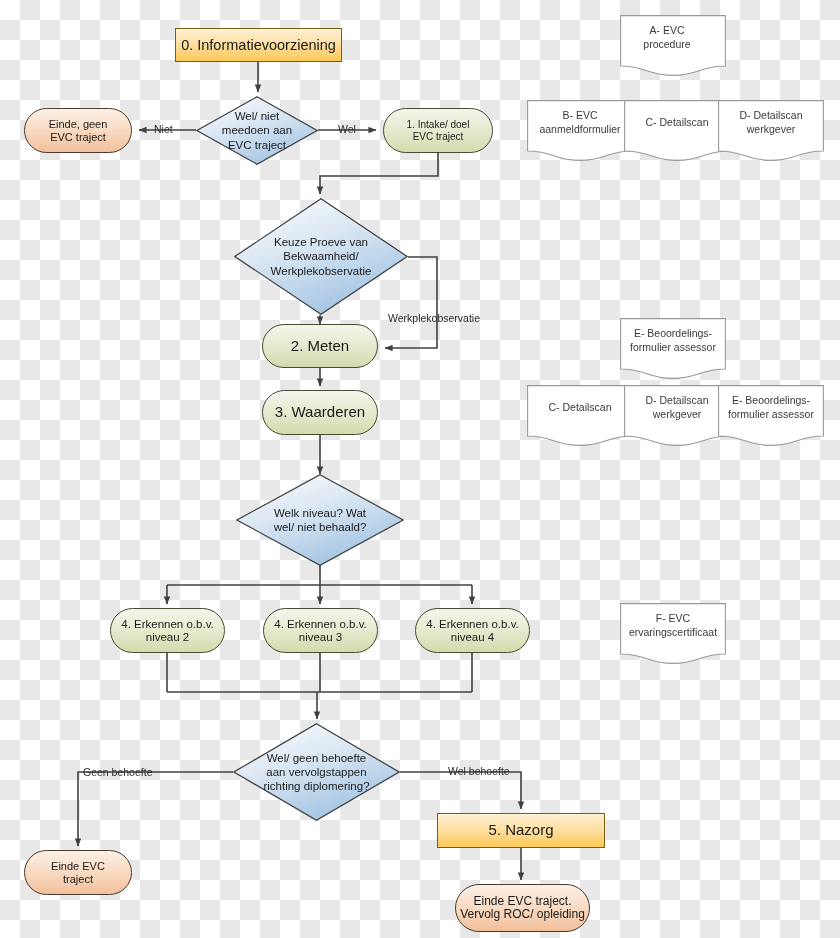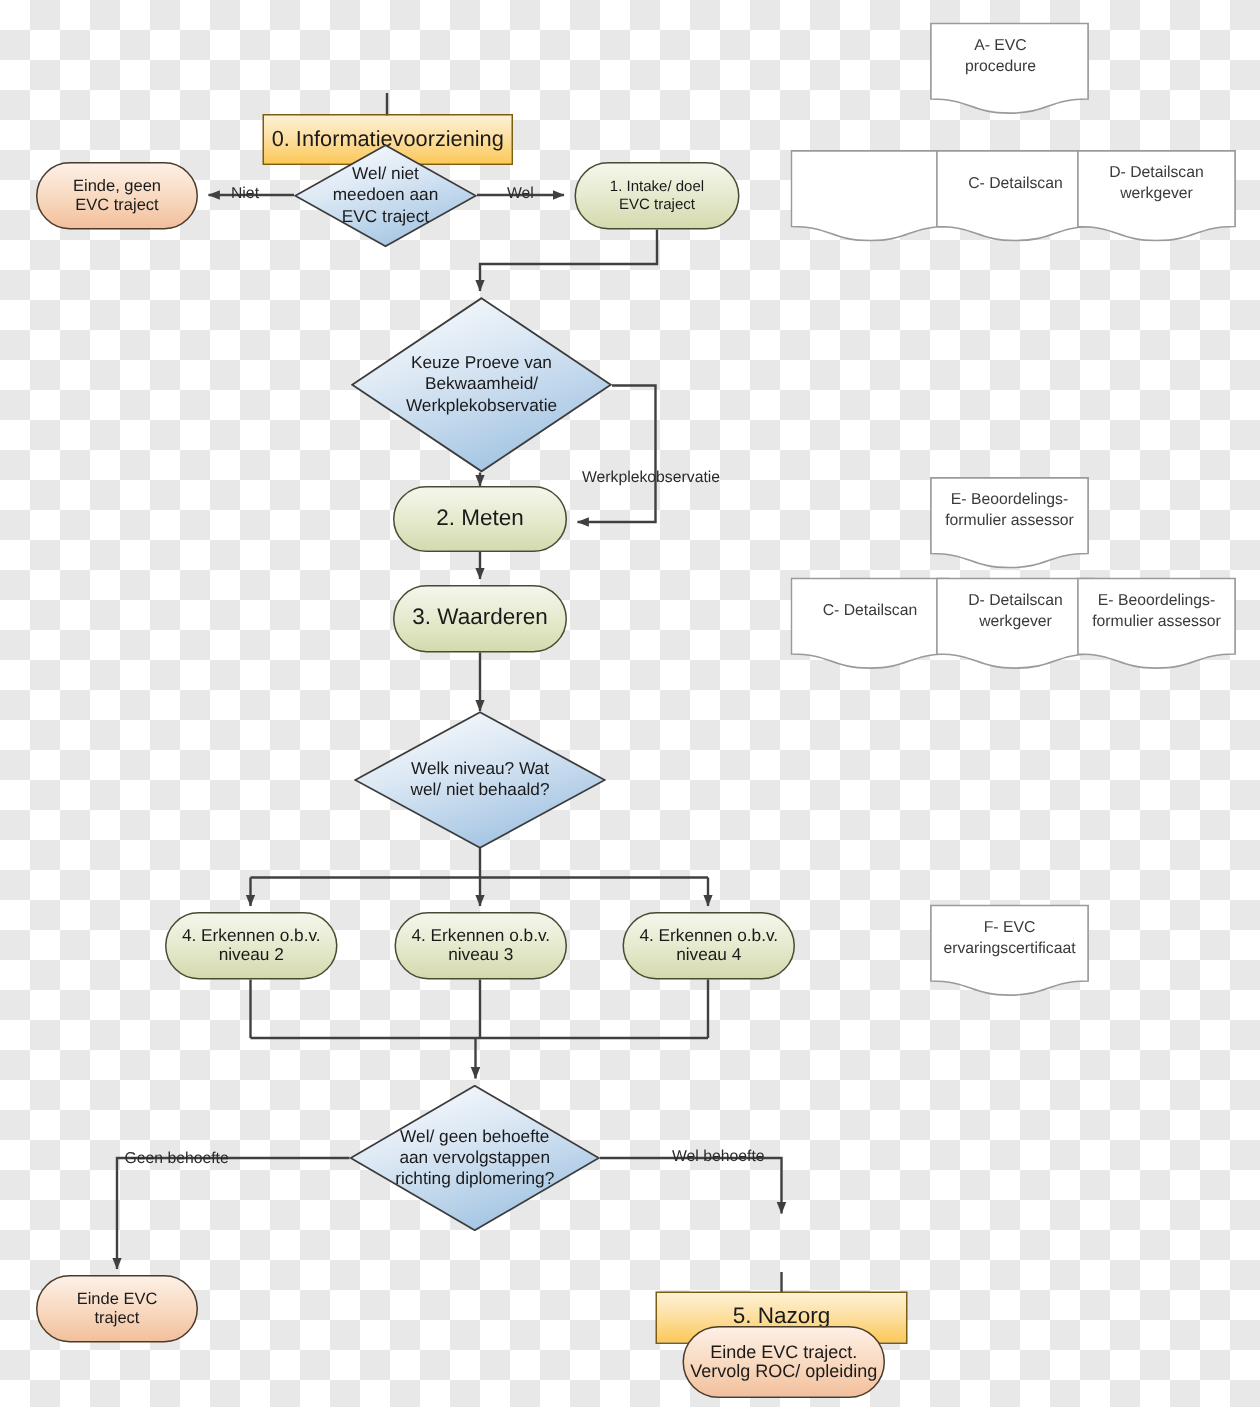--- a/index.html
+++ b/index.html
@@ -31,21 +31,20 @@
     box-sizing: border-box;
     color: #1a1a1a;
     line-height: 1.12;
     white-space: pre-line;
   }
   
   .proc {
     border: 1px solid #7a5c12;
     background: linear-gradient(to bottom, #fdf1d5 0%, #fde0a4 45%, #fcc858 100%);
     font-size: 14.5px;
-    margin-top: 48px;
   }
   
   .term-green {
     border: 1px solid #4a4a32;
     border-radius: 999px;
     background: linear-gradient(to bottom, #f4f6ec 0%, #e6eace 50%, #d4daae 100%);
     font-size: 10px;
   }
   
   .term-peach {
@@ -255,20 +254,22 @@
     <svg width="106" height="61" viewBox="0 0 106 61">
       <path d="M0.6,0.6 L105.4,0.6 L105.4,51 C79,51 79,60.4 53,60.4 C27,60.4 27,51 0.6,51 Z" fill="#ffffff" stroke="#9a9a9a" stroke-width="1.1"></path>
     </svg>
     <div class="doc-label">A- EVC procedure</div>
   </div>
 
   <div class="doc" style="left:527px; top:100px; width:106px; height:61px;">
     <svg width="106" height="61" viewBox="0 0 106 61">
       <path d="M0.6,0.6 L105.4,0.6 L105.4,51 C79,51 79,60.4 53,60.4 C27,60.4 27,51 0.6,51 Z" fill="#ffffff" stroke="#9a9a9a" stroke-width="1.1"></path>
     </svg>
+    <div class="doc-label">B- EVC
+aanmeldformulier</div>
   </div>
 
   <div class="doc" style="left:624px; top:100px; width:106px; height:61px;">
     <svg width="106" height="61" viewBox="0 0 106 61">
       <path d="M0.6,0.6 L105.4,0.6 L105.4,51 C79,51 79,60.4 53,60.4 C27,60.4 27,51 0.6,51 Z" fill="#ffffff" stroke="#9a9a9a" stroke-width="1.1"></path>
     </svg>
     <div class="doc-label">C- Detailscan</div>
   </div>
 
   <div class="doc" style="left:718px; top:100px; width:106px; height:61px;">

